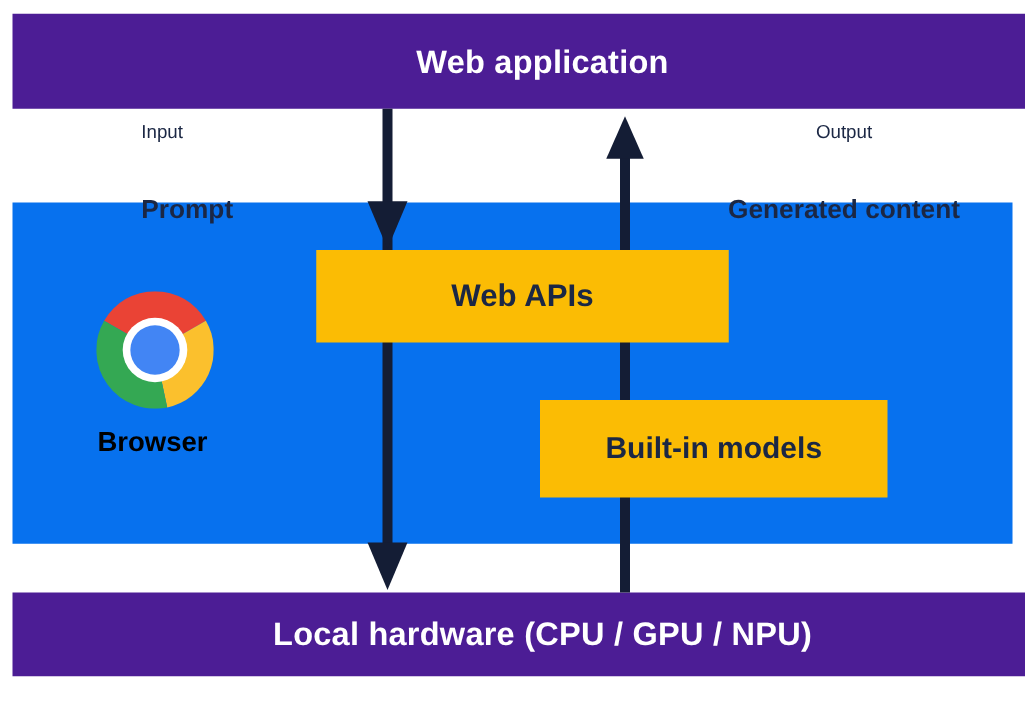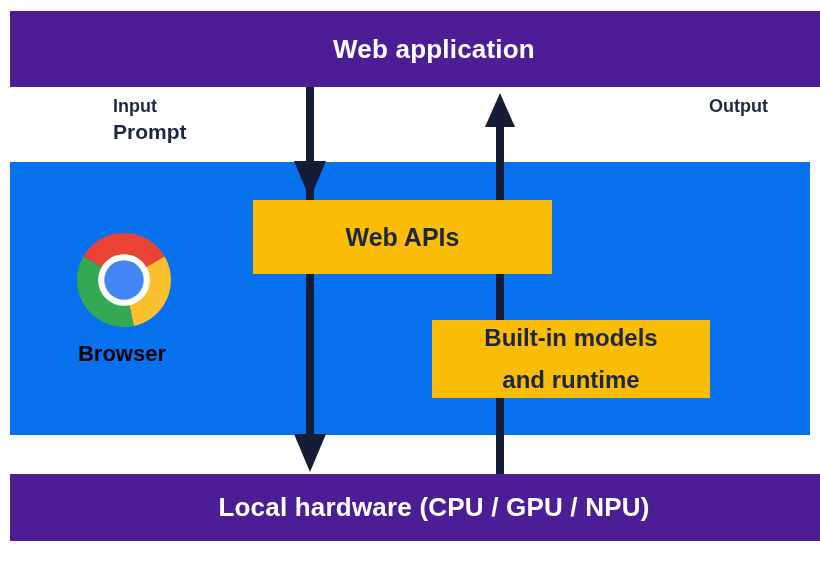--- a/index.html
+++ b/index.html
@@ -43,22 +43,22 @@
     z-index: 1;
   }
   .io-group {
     position: absolute;
     top: 94px;
     z-index: 2;
     color: #1b2744;
   }
   .io-group.left  { left: 113px; text-align: left; }
   .io-group.right { right: 52px; text-align: center; }
-  .io-title { font-size: 18px; line-height: 24px; font-weight: bold; }
-  .io-value { font-size: 21px; line-height: 28px; font-weight: bold; }
+  .io-title { font-size: 15px; line-height: 24px; font-weight: normal; }
+  .io-value { font-size: 21px; line-height: 28px; font-weight: bold; margin-top: 36px; }
   .arrow-line {
     position: absolute;
     width: 8px;
     background: #141d35;
     z-index: 2;
   }
   .line-down { left: 306px; top: 87px;  height: 368px; }
   .line-up   { left: 496px; top: 110px; height: 364px; }
   .arrow-head {
     position: absolute;
@@ -86,21 +86,21 @@
     font-weight: bold;
     display: flex;
     flex-direction: column;
     align-items: center;
     justify-content: center;
     text-align: center;
     z-index: 3;
   }
   .box-webapis {
     left: 253px; top: 200px;
-    width: 299px; height: 74px;
+    width: 330px; height: 74px;
     font-size: 25px;
   }
   .box-builtin {
     left: 432px; top: 320px;
     width: 278px; height: 78px;
     font-size: 24px;
     line-height: 1.25;
     gap: 12px;
   }
   .chrome-icon {
@@ -131,37 +131,37 @@
   <div class="bar bar-top">
     <span class="bar-label">Web application</span>
   </div>
 
   <div class="io-group left">
     <div class="io-title">Input</div>
     <div class="io-value">Prompt</div>
   </div>
   <div class="io-group right">
     <div class="io-title">Output</div>
+    <div class="io-value">Generated content</div>
   </div>
 
   <div class="panel"></div>
 
   <div class="arrow-line line-down"></div>
   <div class="arrow-line line-up"></div>
 
   <div class="arrow-head head-down head-down-1"></div>
   <div class="arrow-head head-down head-down-2"></div>
   <div class="arrow-head head-up"></div>
 
   <div class="yellow-box box-webapis">
     <span>Web APIs</span>
   </div>
   <div class="yellow-box box-builtin">
     <span>Built-in models</span>
-    <span>and runtime</span>
   </div>
 
   <div class="chrome-icon">
     <svg viewBox="0 0 100 100" width="94" height="94" aria-hidden="true">
       <path d="M50,50 L6.7,25 A50,50 0 0 1 93.3,25 Z" fill="#ea4335"></path>
       <path d="M50,50 L93.3,25 A50,50 0 0 1 60.4,98.9 Z" fill="#fbc02d"></path>
       <path d="M50,50 L60.4,98.9 A50,50 0 0 1 6.7,25 Z" fill="#34a853"></path>
       <circle cx="50" cy="50" r="27.5" fill="#ffffff"></circle>
       <circle cx="50" cy="50" r="21" fill="#4285f4"></circle>
     </svg>

